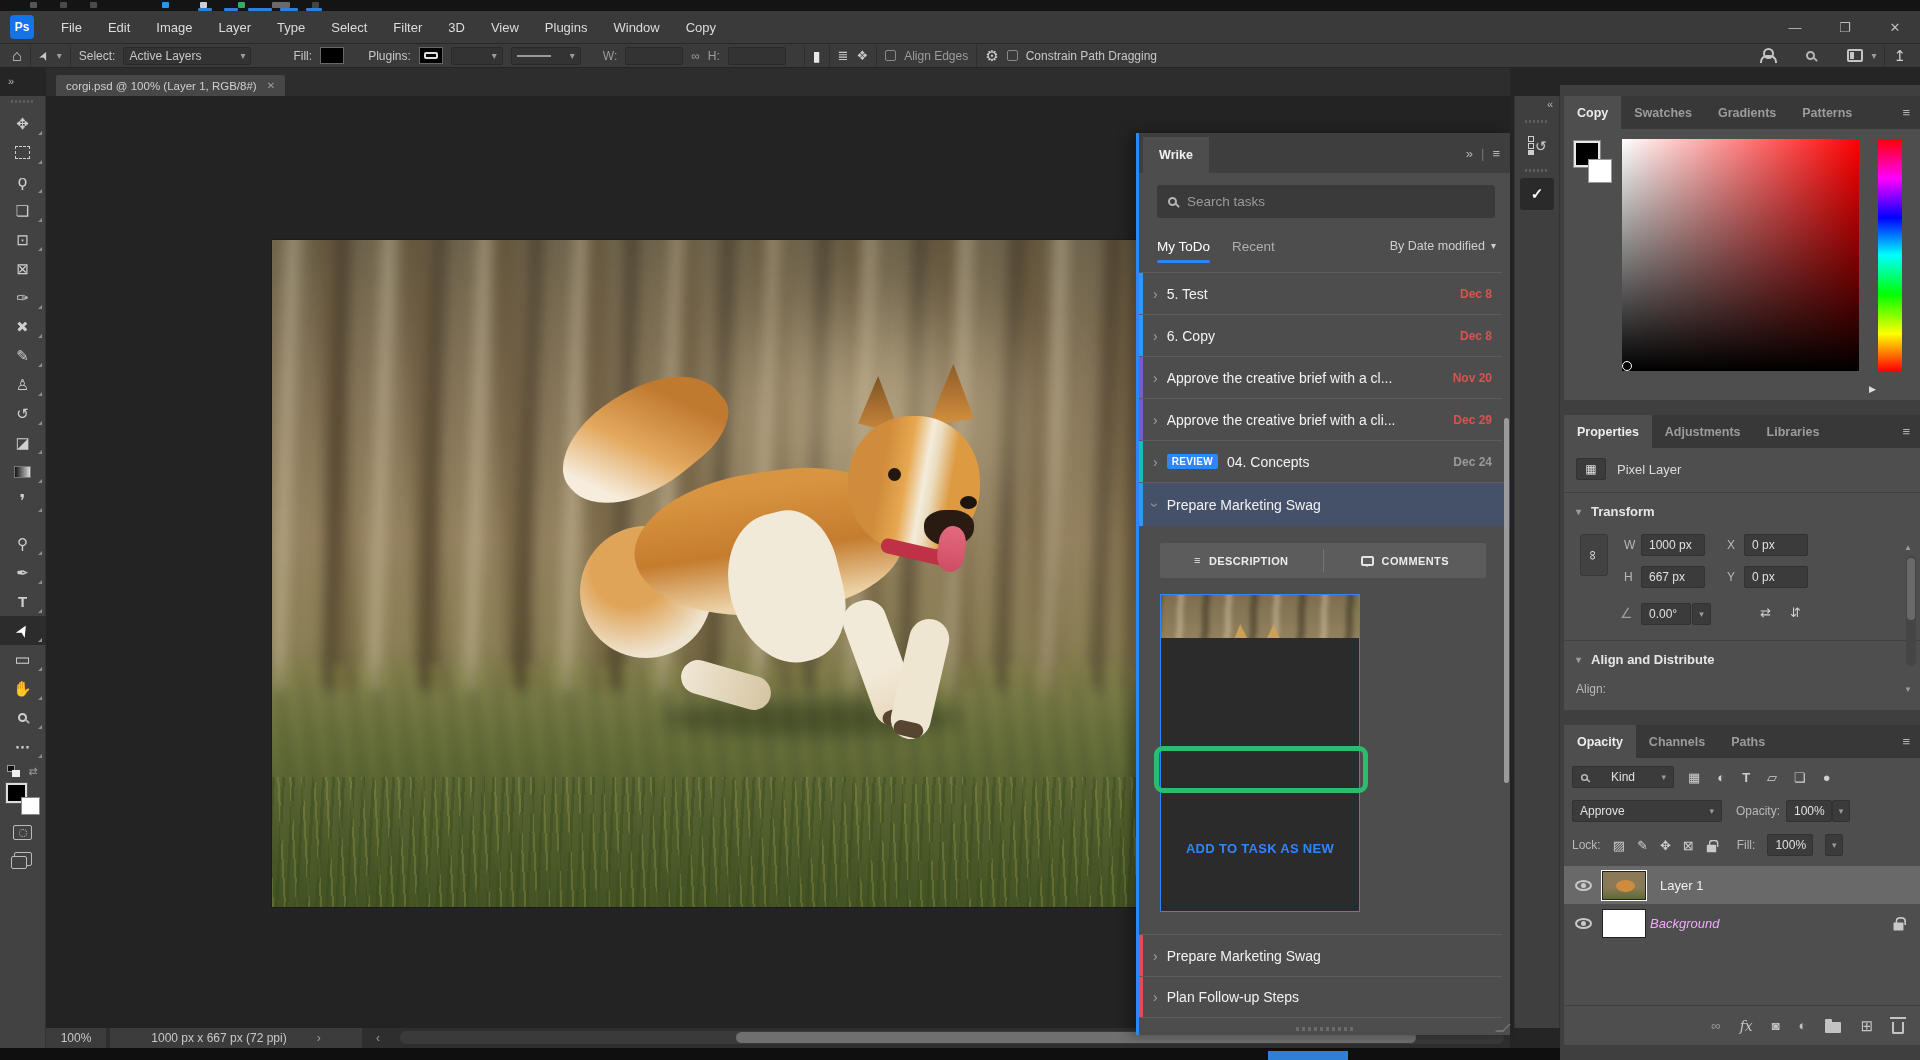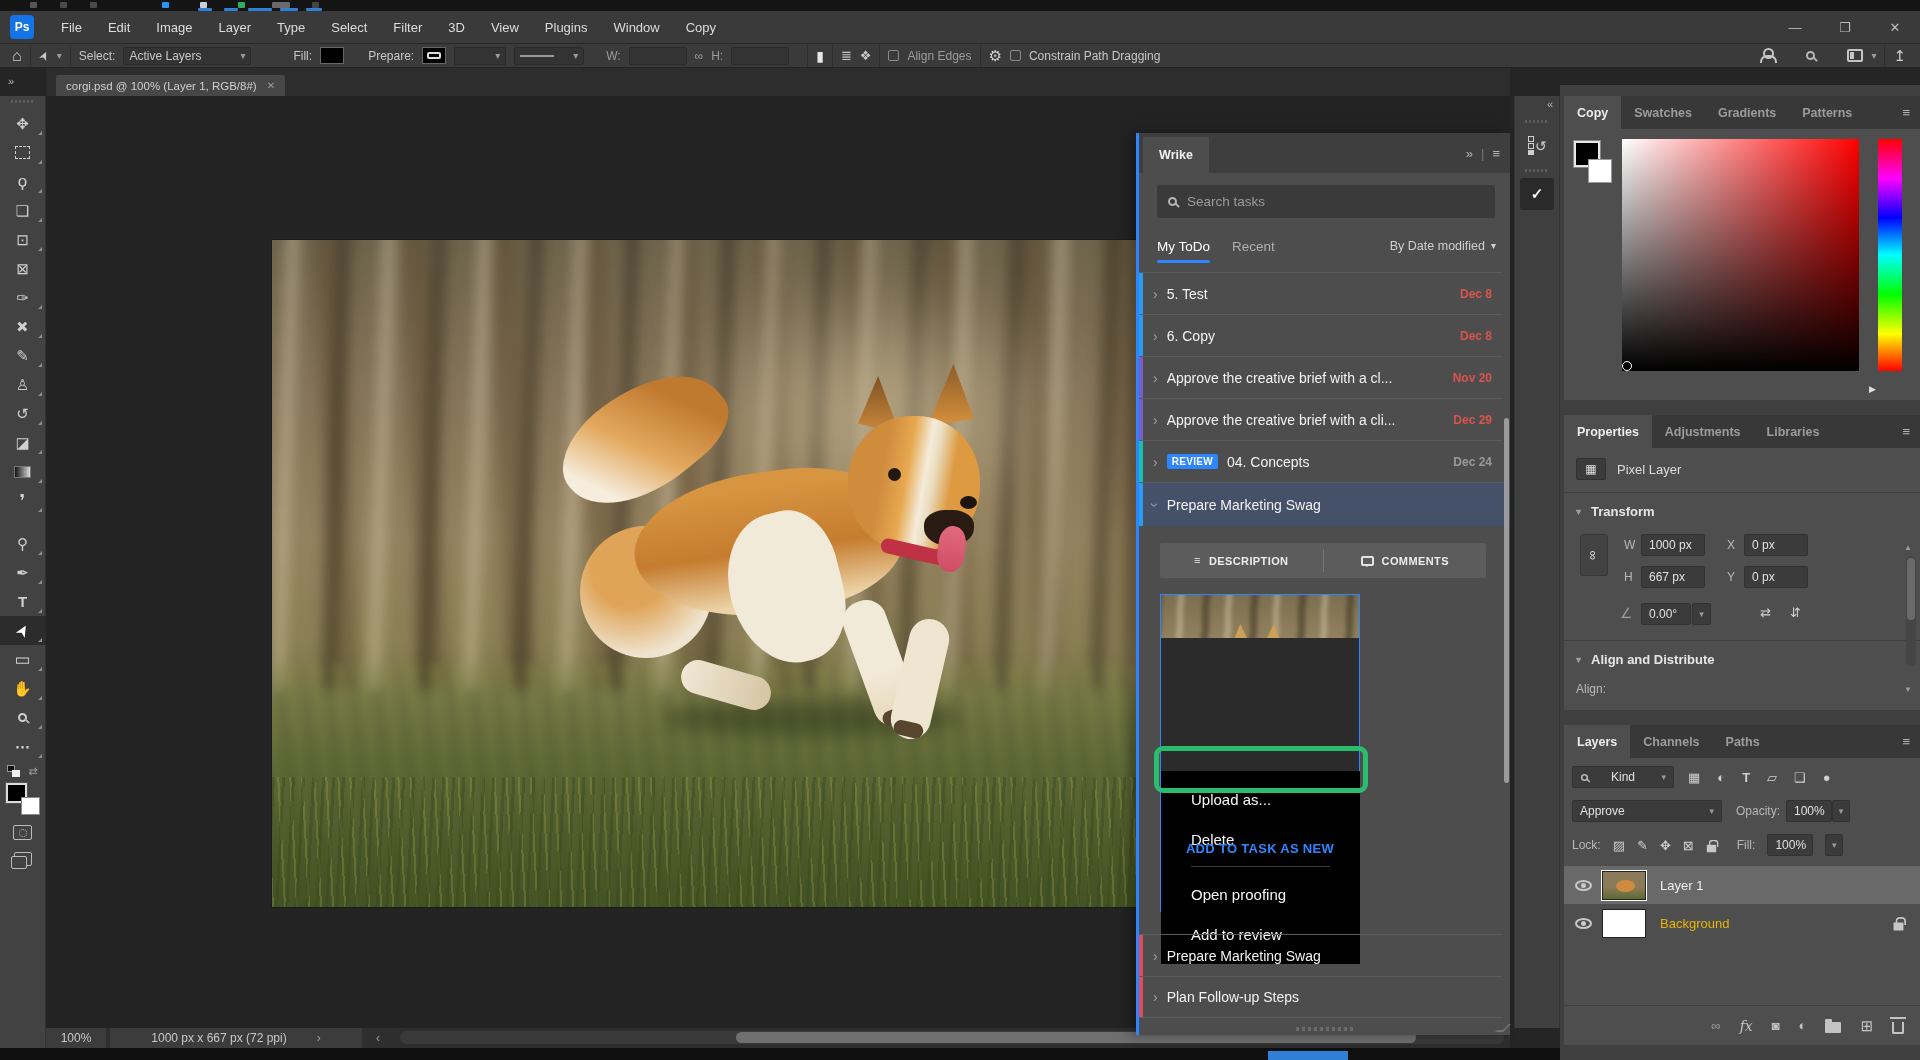--- a/index.html
+++ b/index.html
@@ -256,21 +256,21 @@
     <span class="vdiv"></span>
     <span>Select:</span>
     <span class="ddl" style="width:128px">
       <span>Active Layers</span>
       <span class="g dim" style="margin-left:auto;font-size:10px">▾</span>
     </span>
     <span style="width:26px"></span>
     <span>Fill:</span>
     <span class="swatchbox"></span>
     <span style="width:8px"></span>
-    <span>Prepare:</span>
+    <span>Plugins:</span>
     <span class="strokebox">
         <i></i>
       </span>
     <span class="ddl" style="width:52px">
       <span class="g dim" style="margin-left:auto;font-size:10px">▾</span>
     </span>
     <span class="ddl" style="width:70px">
       <i style="width:34px;height:2px;background:#9a9a9a"></i>
       <span class="g dim" style="margin-left:auto;font-size:10px">▾</span>
     </span>
@@ -531,27 +531,20 @@
         <span>COMMENTS</span>
       </div>
     </div>
 
     <div class="attcard">
       <div class="attthumb">
         <i class="streaks"></i>
         <i class="ear" style="left:72px;clip-path:polygon(45% 0,100% 100%,0 100%)"></i>
         <i class="ear" style="left:104px;clip-path:polygon(55% 0,100% 100%,0 100%)"></i>
       </div>
-      <div class="ctxmenu">
-        <div class="ctxitem">Upload as...</div>
-        <div class="ctxitem">Delete</div>
-        <div class="ctxsep"></div>
-        <div class="ctxitem">Open proofing</div>
-        <div class="ctxitem">Add to review</div>
-      </div>
       <div class="greenbox"></div>
       <div class="addtask">ADD TO TASK AS NEW</div>
     </div>
 
     <div class="trow" style="top:801px">
       <i class="stripe" style="background:#e14b5a"></i>
       <span class="chev g">›</span>
       <span class="ttl">Prepare Marketing Swag</span>
     </div>
     <div class="trow" style="top:843px;border-bottom:1px solid #5c5c5c">
@@ -648,21 +641,21 @@
       </div>
       <span class="plabel a" style="left:12px;top:234px">Align:</span>
       <span class="g a dim" style="right:8px;top:96px;font-size:8px">▲</span>
       <div class="vsbar" style="top:108px;height:110px">
           <div class="vsthumb" style="top:2px;height:62px"></div>
         </div>
       <span class="g a dim" style="right:8px;top:238px;font-size:8px">▼</span>
     </div>
 
     <div class="phead" style="top:640px">
-      <div class="ptab on">Layers</div>
+      <div class="ptab on">Opacity</div>
       <div class="ptab">Channels</div>
       <div class="ptab">Paths</div>
       <span class="pmenu g">≡</span>
     </div>
     <div class="pbody" style="top:673px;height:287px">
       <div class="row" style="position:absolute;left:8px;top:8px;gap:14px;right:8px">
         <span class="pfield" style="width:102px;gap:22px">
           <span class="mag" style="transform:scale(.8)"></span>
           <span>Kind</span>
           <span class="g dim" style="margin-left:auto;font-size:9px">▾</span>
@@ -707,21 +700,21 @@
         <span class="lthumb sel">
             <i class="blob"></i>
           </span>
         <span style="margin-left:14px;color:#f0f0f0">Layer 1</span>
       </div>
       <div class="lrow" style="top:146px">
         <span style="width:38px;display:flex;justify-content:center">
             <span class="eye"></span>
           </span>
         <span class="lthumb white"></span>
-        <span style="margin-left:14px;color:#eab308;">Background</span>
+        <span style="margin-left:4px;color:#f0abfc;font-style:italic">Background</span>
         <span class="locki" style="margin-left:auto;margin-right:16px;transform:scale(.9)"></span>
       </div>
       <div class="row" style="position:absolute;left:0;right:0;bottom:0;height:40px;border-top:1px solid #404040;justify-content:flex-end;gap:19px;padding-right:16px">
         <span class="g dim">∞</span>
         <span class="fxi">fx</span>
         <span class="g" style="color:#c3c3c3">◙</span>
         <span class="g" style="color:#c3c3c3">◐</span>
         <span class="folderi"></span>
         <span class="g" style="color:#c3c3c3;font-size:15px">⊞</span>
         <span class="trashi"></span>

